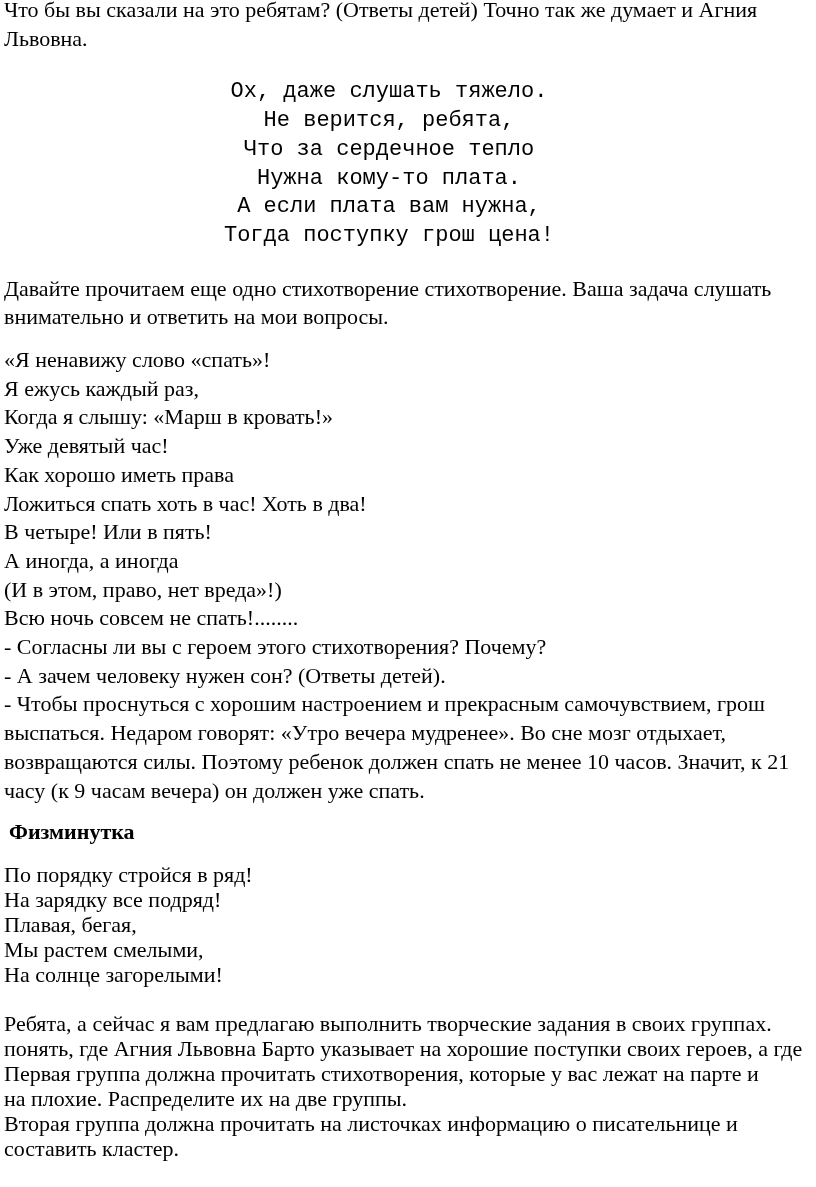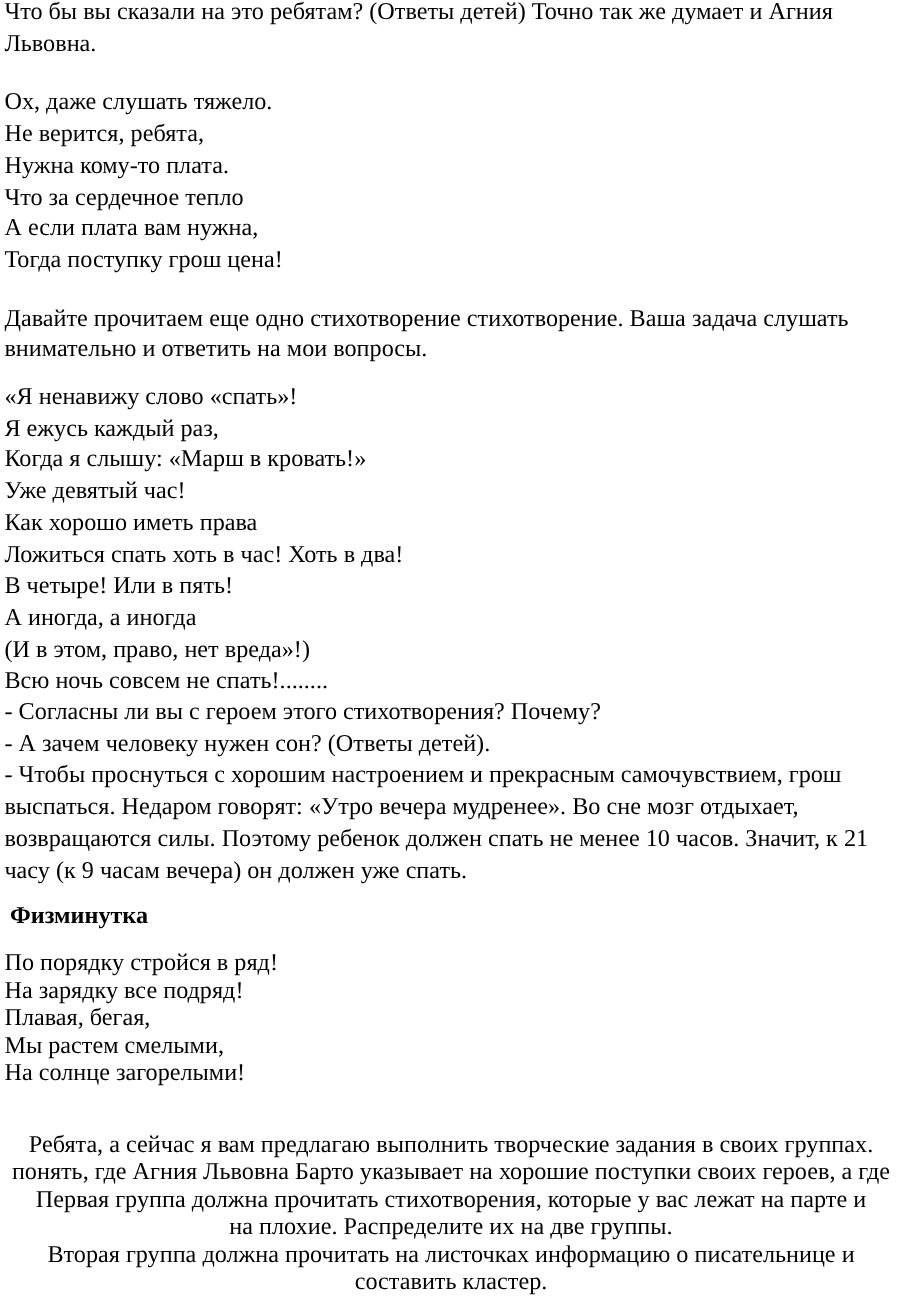--- a/index.html
+++ b/index.html
@@ -27,49 +27,50 @@
   }
   
   .paragraph, .poem-centered, .verse, .heading {
     line-height: 28.7px;
   }
   
   .verse-tight, .paragraph-tight {
     line-height: 25px;
   }
   .poem-centered {
-    text-align: left;
+    text-align: center;
     padding-right: 42px; 
+    font-family: Liberation Mono, monospace;
   }
   .heading {
     font-weight: bold;
     padding-left: 5px;
   }
   
   .page > .block:nth-child(1) { margin-top: -4px; }
   .page > .block:nth-child(2) { margin-top: 25px; }
   .page > .block:nth-child(3) { margin-top: 24px; }
   .page > .block:nth-child(4) { margin-top: 14px; }
   .page > .block:nth-child(5) { margin-top: 13px; }
   .page > .block:nth-child(6) { margin-top: 15px; }
-  .page > .block:nth-child(7) { margin-top: 40px; text-align: center; }
+  .page > .block:nth-child(7) { margin-top: 24px; }
 </style>
 </head>
 <body>
 
 <div class="page">
     <div class="block paragraph">
       <div class="line">Что бы вы сказали на это ребятам? (Ответы детей) Точно так же думает и Агния</div>
       <div class="line">Львовна.</div>
     </div>
     <div class="block poem-centered">
       <div class="line">Ох, даже слушать тяжело.</div>
       <div class="line">Не верится, ребята,</div>
+      <div class="line">Что за сердечное тепло</div>
       <div class="line">Нужна кому-то плата.</div>
-      <div class="line">Что за сердечное тепло</div>
       <div class="line">А если плата вам нужна,</div>
       <div class="line">Тогда поступку грош цена!</div>
     </div>
     <div class="block paragraph">
       <div class="line">Давайте прочитаем еще одно стихотворение стихотворение. Ваша задача слушать</div>
       <div class="line">внимательно и ответить на мои вопросы.</div>
     </div>
     <div class="block verse">
       <div class="line">«Я ненавижу слово «спать»!</div>
       <div class="line">Я ежусь каждый раз,</div>

